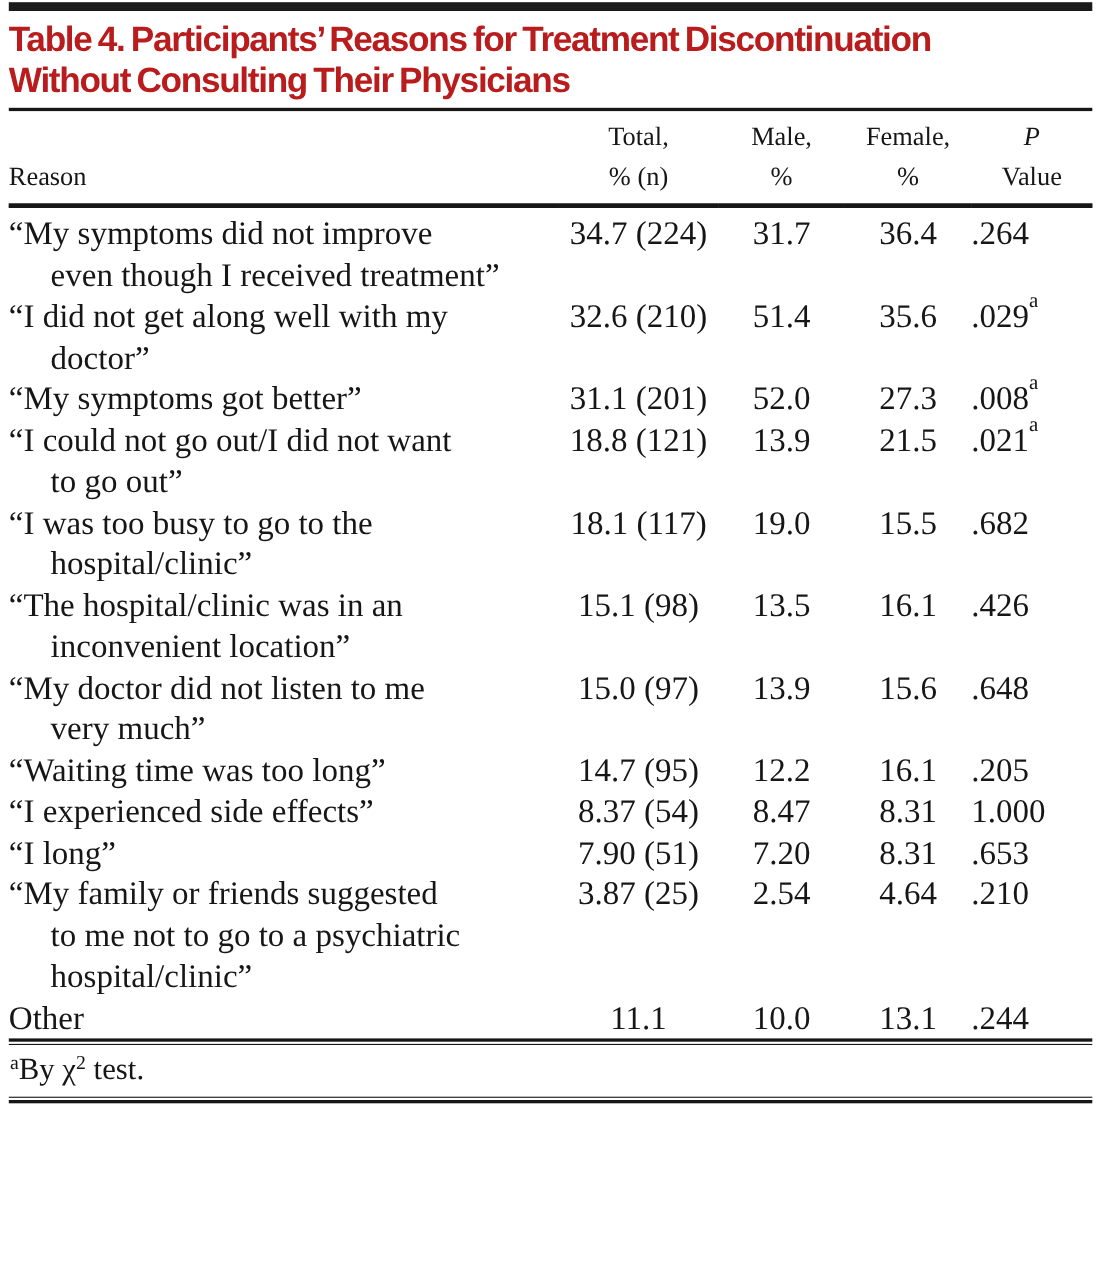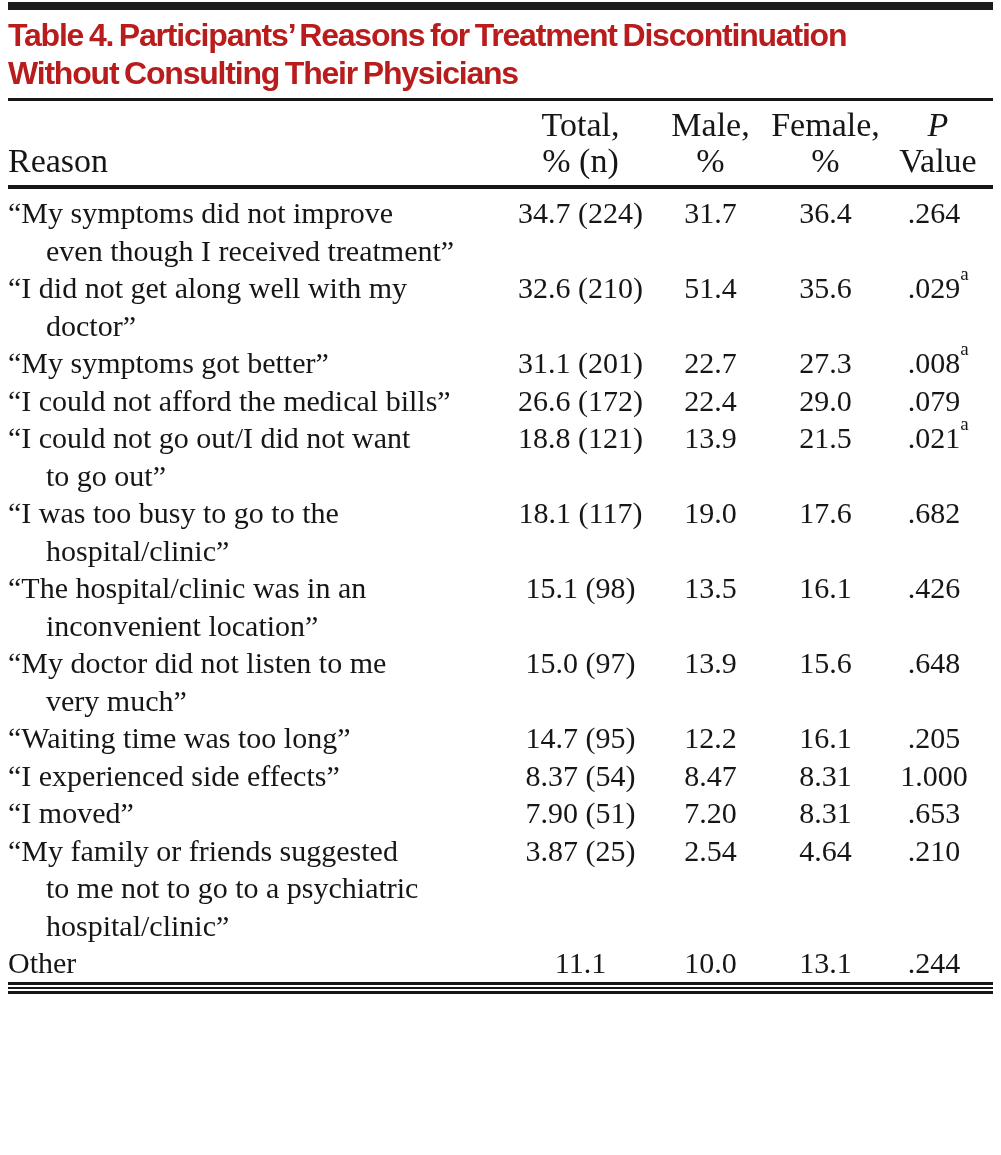--- a/index.html
+++ b/index.html
@@ -40,41 +40,41 @@
     border-top: 3px solid #161616;
     height: 0;
   }
   table.reasons {
     border-collapse: collapse;
     table-layout: fixed;
     width: 985px;
   }
   th {
     font-weight: normal;
-    font-size: 34px;
+    font-size: 24px;
     line-height: 36px;
     vertical-align: bottom;
     padding: 6px 0 6px 0;
     border-bottom: 4px solid #161616;
   }
   .th-reason { text-align: left; }
   .th-num { text-align: center; }
   .hl { display: block; white-space: nowrap; }
   .italic { font-style: italic; }
   td {
     vertical-align: top;
     font-size: 30px;
     line-height: 37.5px;
     padding: 0;
   }
   tbody tr:first-child td { padding-top: 5px; }
   .rl { white-space: nowrap; }
   .rl.cont { padding-left: 38px; }
   .td-num { text-align: center; white-space: nowrap; }
-  .td-p { text-align: center; padding-right: 8px; white-space: nowrap; }
+  .td-p { text-align: left; padding-right: 8px; white-space: nowrap; }
   .pwrap { position: relative; display: inline-block; }
   .psup {
     position: absolute;
     left: 100%;
     top: -5px;
     font-size: 19px;
     line-height: 1;
   }
   .rule-double-a {
     border-top: 3px solid #161616;
@@ -163,54 +163,45 @@
         <td class="td-num">51.4</td>
         <td class="td-num">35.6</td>
         <td class="td-p"><span class="pwrap"><span>.029</span><sup class="psup">a</sup></span></td>
       </tr>
 
       <tr>
         <td class="td-reason">
           <div class="rl">“My symptoms got better”</div>
         </td>
         <td class="td-num">31.1 (201)</td>
-        <td class="td-num">22.7</td>
+        <td class="td-num">52.0</td>
         <td class="td-num">27.3</td>
         <td class="td-p"><span class="pwrap"><span>.008</span><sup class="psup">a</sup></span></td>
       </tr>
 
-      <tr>
-        <td class="td-reason">
-          <div class="rl">“I could not afford the medical bills”</div>
-        </td>
-        <td class="td-num">26.6 (172)</td>
-        <td class="td-num">22.4</td>
-        <td class="td-num">29.0</td>
-        <td class="td-p"><span class="pwrap"><span>.079</span><sup class="psup"></sup></span></td>
-      </tr>
 
       <tr>
         <td class="td-reason">
           <div class="rl">“I could not go out/I did not want</div>
           <div class="rl cont">to go out”</div>
         </td>
         <td class="td-num">18.8 (121)</td>
         <td class="td-num">13.9</td>
         <td class="td-num">21.5</td>
         <td class="td-p"><span class="pwrap"><span>.021</span><sup class="psup">a</sup></span></td>
       </tr>
 
       <tr>
         <td class="td-reason">
           <div class="rl">“I was too busy to go to the</div>
           <div class="rl cont">hospital/clinic”</div>
         </td>
         <td class="td-num">18.1 (117)</td>
         <td class="td-num">19.0</td>
-        <td class="td-num">17.6</td>
+        <td class="td-num">15.5</td>
         <td class="td-p"><span class="pwrap"><span>.682</span><sup class="psup"></sup></span></td>
       </tr>
 
       <tr>
         <td class="td-reason">
           <div class="rl">“The hospital/clinic was in an</div>
           <div class="rl cont">inconvenient location”</div>
         </td>
         <td class="td-num">15.1 (98)</td>
         <td class="td-num">13.5</td>
@@ -244,21 +235,21 @@
           <div class="rl">“I experienced side effects”</div>
         </td>
         <td class="td-num">8.37 (54)</td>
         <td class="td-num">8.47</td>
         <td class="td-num">8.31</td>
         <td class="td-p"><span class="pwrap"><span>1.000</span><sup class="psup"></sup></span></td>
       </tr>
 
       <tr>
         <td class="td-reason">
-          <div class="rl">“I moved”</div>
+          <div class="rl">“I long”</div>
         </td>
         <td class="td-num">7.90 (51)</td>
         <td class="td-num">7.20</td>
         <td class="td-num">8.31</td>
         <td class="td-p"><span class="pwrap"><span>.653</span><sup class="psup"></sup></span></td>
       </tr>
 
 
       <tr>
         <td class="td-reason">
@@ -280,16 +271,19 @@
         <td class="td-num">10.0</td>
         <td class="td-num">13.1</td>
         <td class="td-p"><span class="pwrap"><span>.244</span><sup class="psup"></sup></span></td>
       </tr>
 
     </tbody>
   </table>
 
   <div class="rule-double-a"></div>
 
+  <div class="footnote">
+    <sup class="fn-sup">a</sup><span>By χ</span><sup class="fn-sup">2</sup><span> test.</span>
+  </div>
 
   <div class="rule-double-b"></div>
 
 </div>
 
 </body></html>

